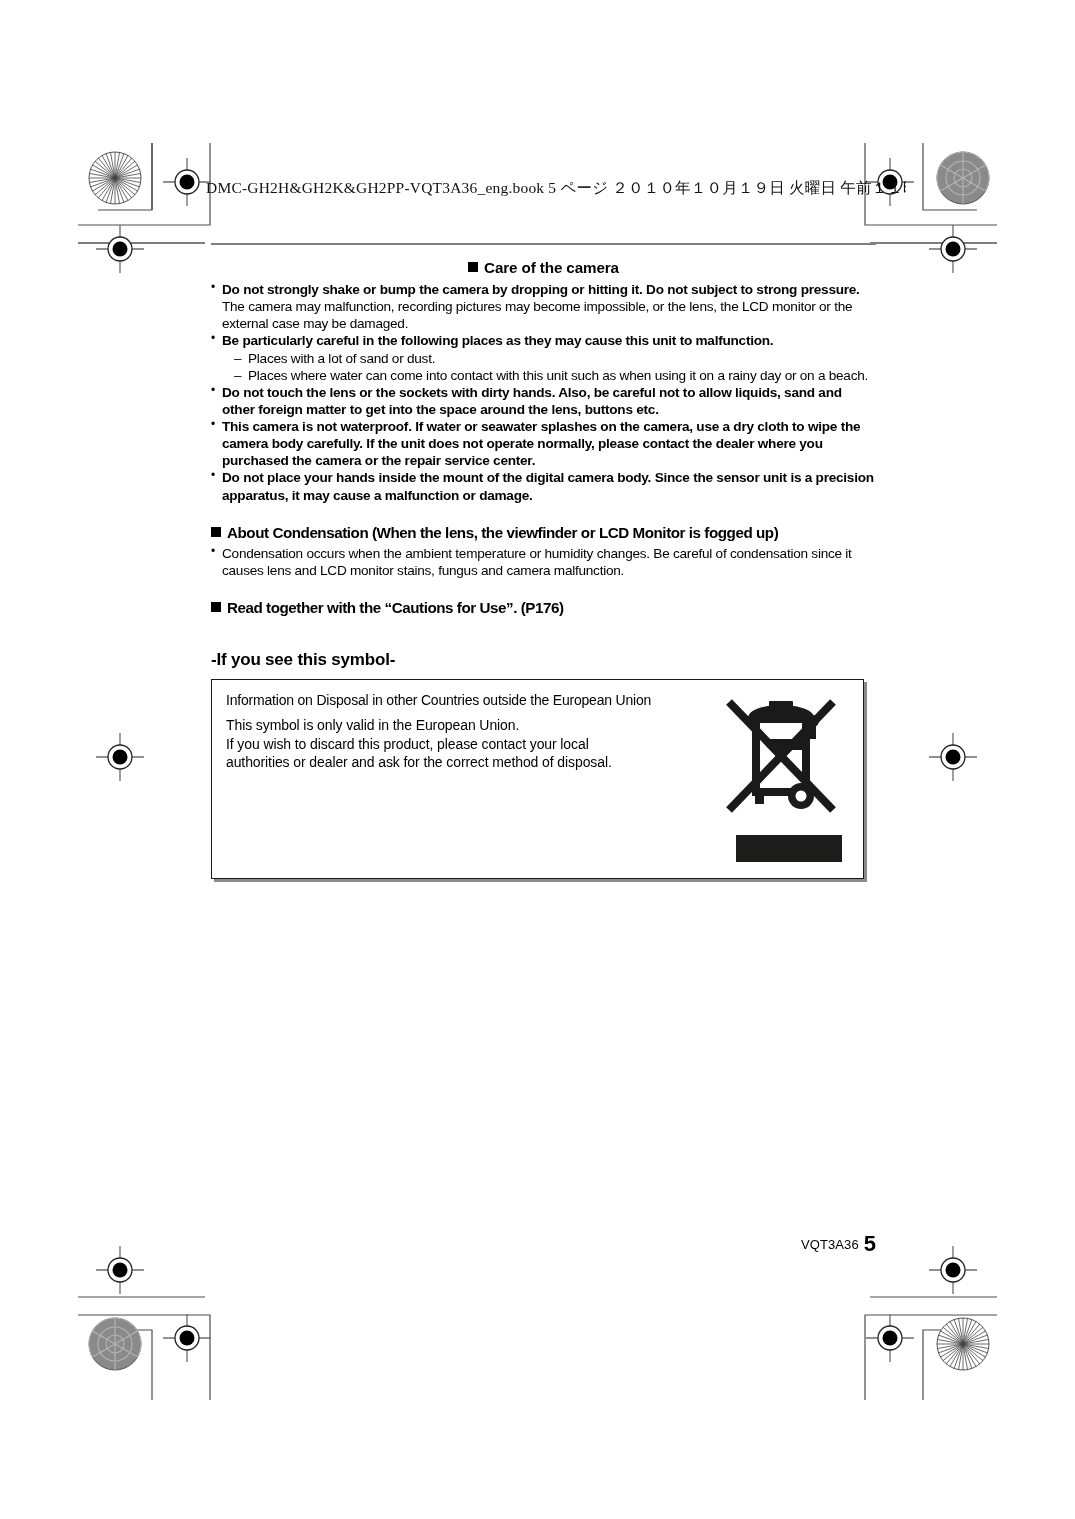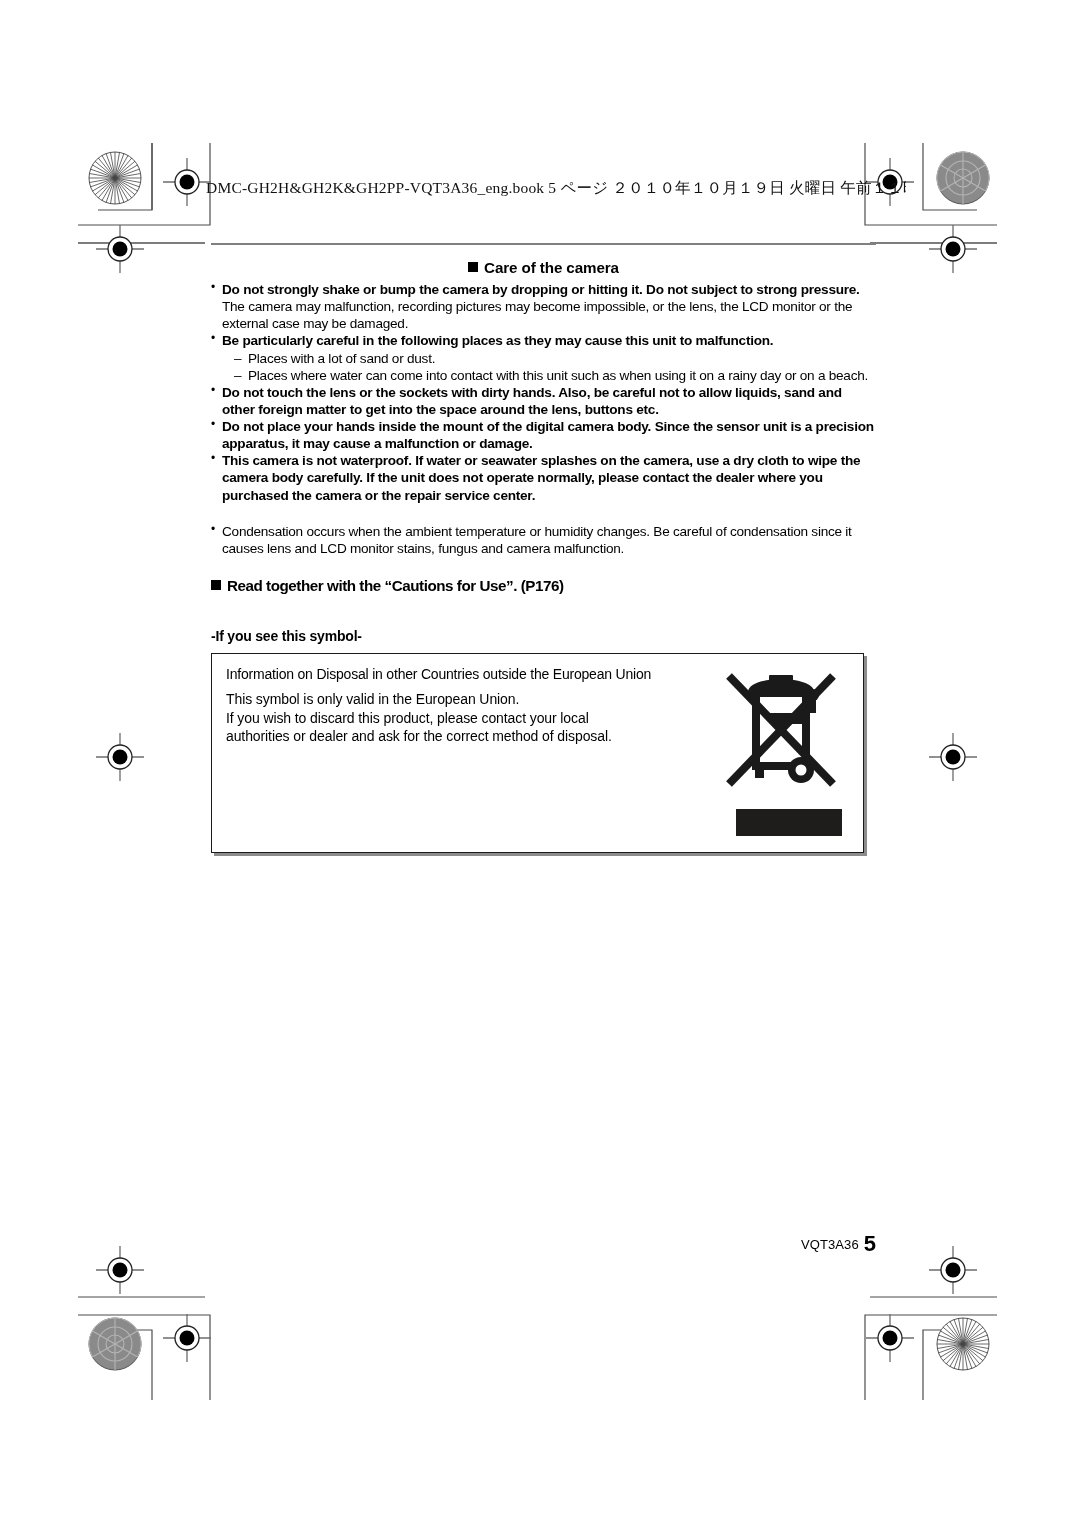--- a/index.html
+++ b/index.html
@@ -127,21 +127,21 @@
   h2.sec2 .sq {
     display: inline-block;
     width: 10px;
     height: 10px;
     background: #000;
     margin-right: 6px;
     vertical-align: 1px;
   }
 
   .symbol-label {
-    font-size: 14px;
+    font-size: 17px;
     font-weight: bold;
     letter-spacing: -0.2px;
     margin: 0 0 9px 0;
   }
 
   
   .disposal-box {
     position: relative;
     width: 653px;
     height: 200px;
@@ -324,29 +324,32 @@
       <span class="b">Be particularly careful in the following places as they may cause this unit to malfunction.</span>
       <ul class="dlist">
         <li>Places with a lot of sand or dust.</li>
         <li>Places where water can come into contact with this unit such as when using it on a rainy day or on a beach.</li>
       </ul>
     </li>
     <li>
       <span class="b">Do not touch the lens or the sockets with dirty hands. Also, be careful not to allow liquids, sand and other foreign matter to get into the space around the lens, buttons etc.</span>
     </li>
     <li>
+      <span class="b">This camera is not waterproof. If water or seawater splashes on the camera, use a dry cloth to wipe the camera body carefully. If the unit does not operate normally, please contact the dealer where you purchased the camera or the repair service center.</span>
+    </li>
+    <li>
       <span class="b">Do not place your hands inside the mount of the digital camera body. Since the sensor unit is a precision apparatus, it may cause a malfunction or damage.</span>
     </li>
-    <li>
-      <span class="b">This camera is not waterproof. If water or seawater splashes on the camera, use a dry cloth to wipe the camera body carefully. If the unit does not operate normally, please contact the dealer where you purchased the camera or the repair service center.</span>
-    </li>
   </ul>
 
   <div class="gap-sec"></div>
 
+  <h2 class="sec2">
+    <span class="sq"></span><span>About Condensation (When the lens, the viewfinder or LCD Monitor is fogged up)</span>
+  </h2>
 
   <ul class="blist">
     <li>
       <span class="n">Condensation occurs when the ambient temperature or humidity changes. Be careful of condensation since it causes lens and LCD monitor stains, fungus and camera malfunction.</span>
     </li>
   </ul>
 
   <div class="gap-sec"></div>
 
   <h2 class="sec2">

